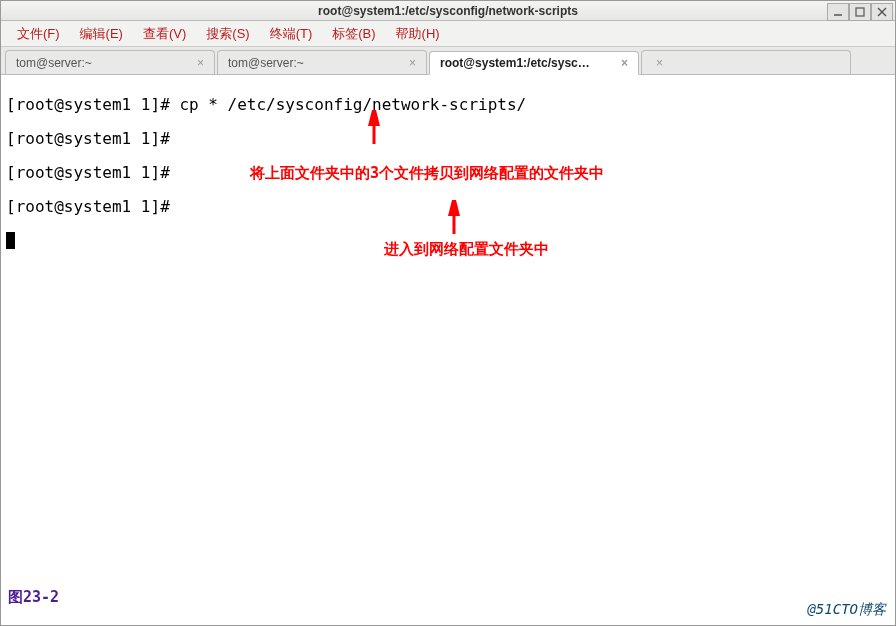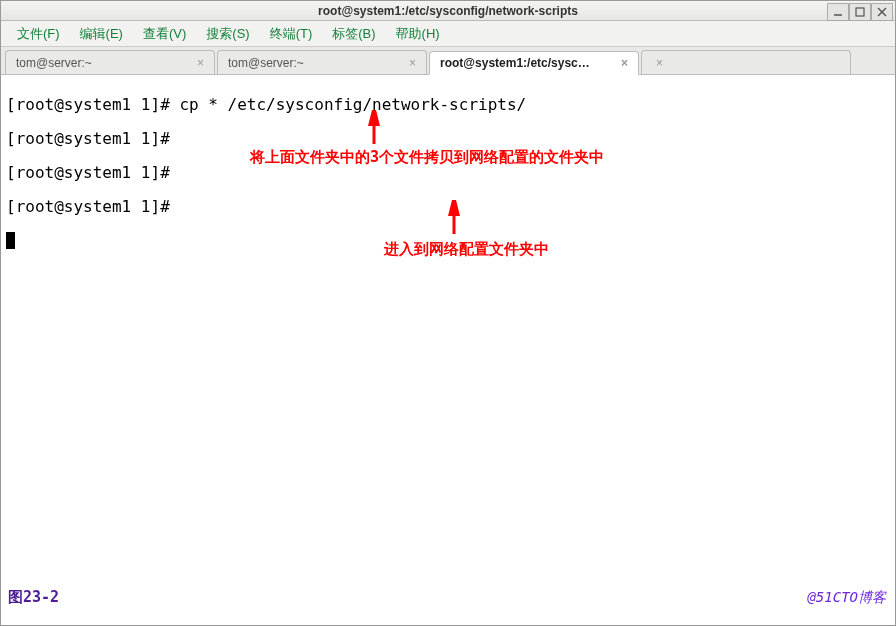--- a/index.html
+++ b/index.html
@@ -47,21 +47,21 @@
     cursor: pointer;
   }
   .menubar {
     height: 26px;
     background: #f2f2f0;
     border-bottom: 1px solid #ccc;
     display: flex;
     align-items: center;
     padding-left: 6px;
     font-size: 13px;
-    color: #15803d;
+    color: #b91c1c;
   }
   .menu-item {
     padding: 3px 10px;
     cursor: pointer;
   }
   .tabbar {
     height: 28px;
     background: #e9e9e7;
     border-bottom: 1px solid #bbb;
     display: flex;
@@ -138,22 +138,22 @@
   .arrow svg { display: block; }
   .figure-label {
     position: absolute;
     bottom: 16px; left: 6px;
     color: #4c1d95;
     font-weight: bold;
     font-size: 15px;
   }
   .watermark {
     position: absolute;
-    bottom: 16px; right: 8px;
-    color: #6d28d9;
+    bottom: 4px; right: 8px;
+    color: #0c4a6e;
     font-size: 14px;
     font-style: italic;
   }
 </style>
 </head>
 <body>
 
 <div class="titlebar">
   <div class="title-text">root@system1:/etc/sysconfig/network-scripts</div>
   <div class="win-controls">
@@ -214,21 +214,21 @@
   <div class="arrow" style="left:360px; top:30px;">
     <svg width="24" height="36">
       <defs>
           <marker id="ah1" markerWidth="8" markerHeight="8" refX="4" refY="2" orient="auto">
             <polygon points="0,0 8,2 0,4" fill="#f00"></polygon>
           </marker>
         </defs>
       <line x1="12" y1="34" x2="12" y2="4" stroke="#f00" stroke-width="3" marker-end="url(#ah1)"></line>
     </svg>
   </div>
-  <div class="annotation" style="left:248px; top:66px;">将上面文件夹中的3个文件拷贝到网络配置的文件夹中</div>
+  <div class="annotation" style="left:248px; top:82px;">将上面文件夹中的3个文件拷贝到网络配置的文件夹中</div>
 
   <div class="arrow" style="left:440px; top:120px;">
     <svg width="24" height="36">
       <defs>
           <marker id="ah2" markerWidth="8" markerHeight="8" refX="4" refY="2" orient="auto">
             <polygon points="0,0 8,2 0,4" fill="#f00"></polygon>
           </marker>
         </defs>
       <line x1="12" y1="34" x2="12" y2="4" stroke="#f00" stroke-width="3" marker-end="url(#ah2)"></line>
     </svg>

